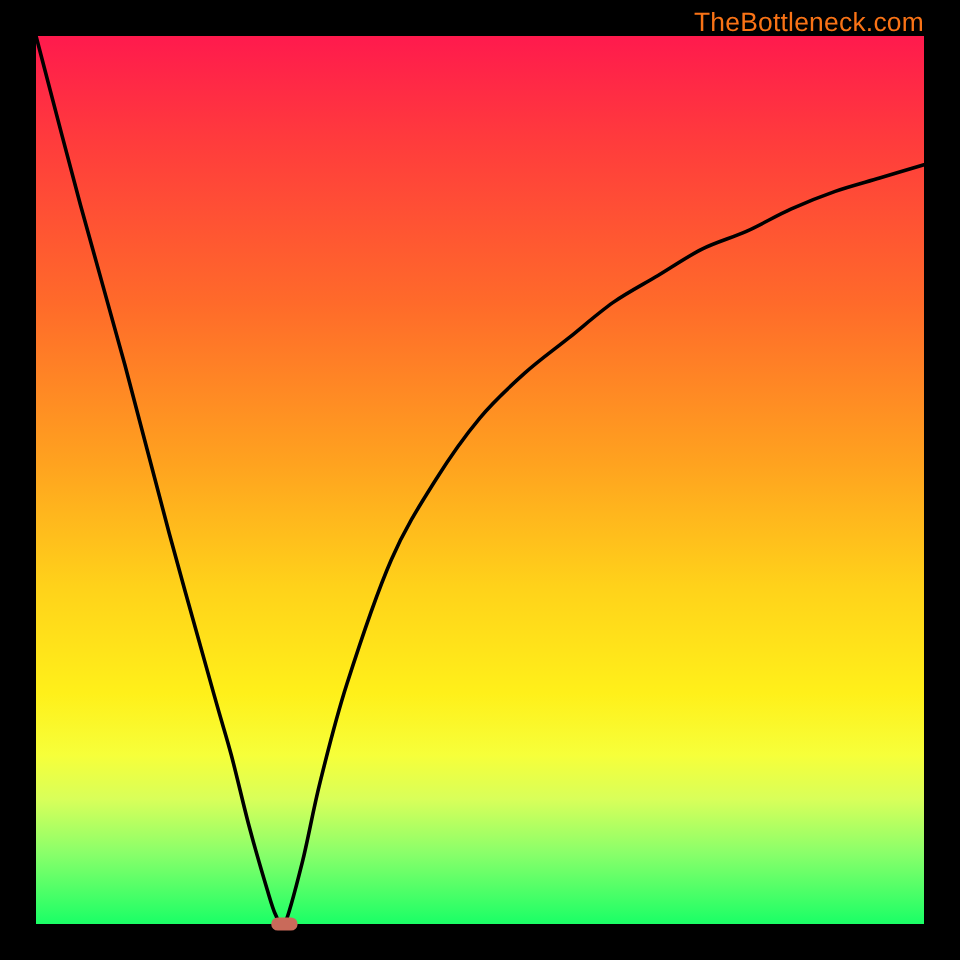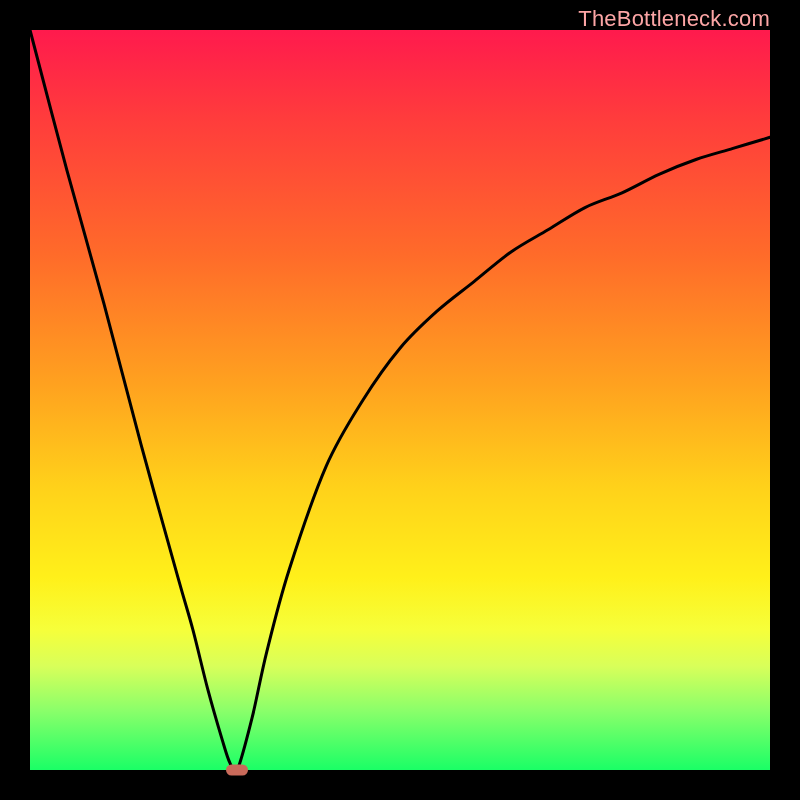--- a/index.html
+++ b/index.html
@@ -35,21 +35,21 @@
       #f6ff3a 81%,
       #d8ff5a 86%,
       #8aff6a 92%,
       #1aff66 100%
     );
   }
   .attribution {
     position: absolute;
     top: 6px;
     right: 30px;
-    color: #fca5a5;
+    color: #f97316;
     font-size: 22px;
     font-weight: 500;
     letter-spacing: 0.2px;
     user-select: none;
   }
   svg.curve {
     position: absolute;
     left: 0;
     top: 0;
     width: 740px;

